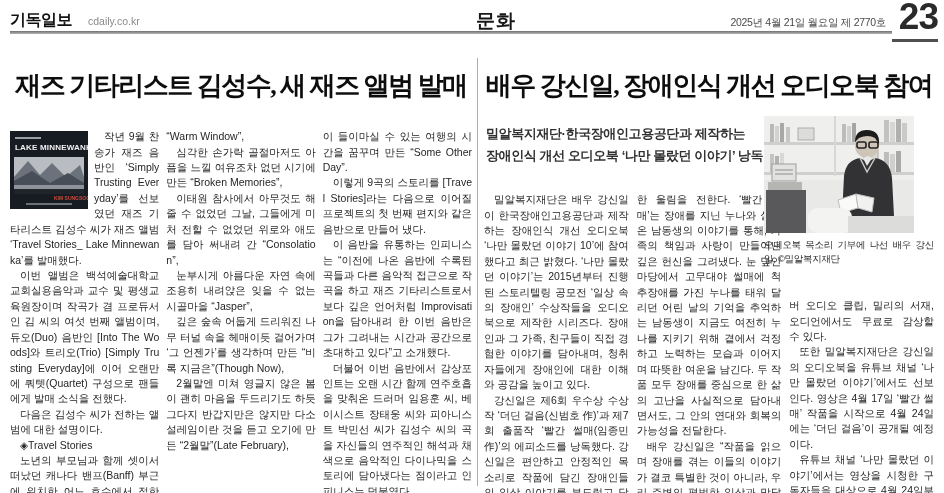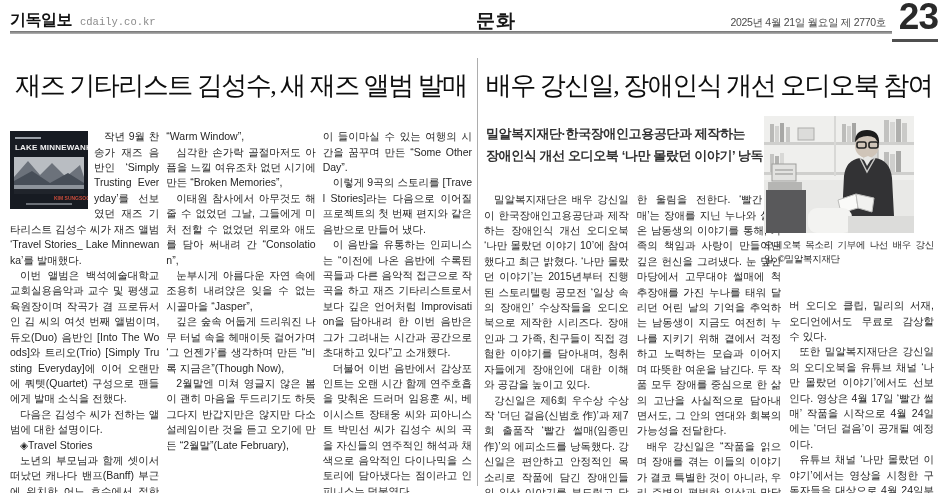--- a/index.html
+++ b/index.html
@@ -1,34 +1,34 @@
 <!DOCTYPE html>
 <html><head>
 <meta charset="utf-8">
 <style>
   html,body{margin:0;padding:0;background:#fff;}
   .page{position:relative;width:944px;height:493px;background:#fff;overflow:hidden;
         font-family:"Liberation Sans","DejaVu Sans",sans-serif;color:#252525;}
   
-  .mast-left{position:absolute;left:10px;top:10px;display:flex;align-items:baseline;gap:8px;justify-content:space-between;}
+  .mast-left{position:absolute;left:10px;top:10px;display:flex;align-items:baseline;gap:16px;justify-content:space-between;}
   .paper-name{font-size:16px;font-weight:700;color:#111;letter-spacing:-0.5px;}
-  .site-url{font-size:10.5px;color:#8a8a8a;font-family:Liberation Mono, monospace;}
+  .site-url{font-size:10.5px;color:#8a8a8a;}
   .section-title{position:absolute;left:50%;top:8px;transform:translateX(-50%);
                  font-size:19px;font-weight:700;color:#161616;letter-spacing:1px;margin-left:24px;}
   .date-line{position:absolute;right:58px;top:16px;font-size:10.5px;color:#4a4a4a;letter-spacing:-0.3px;}
   .page-number{position:absolute;right:6px;top:-4px;font-size:37px;font-weight:600;color:#2a2a2a;letter-spacing:-1px;}
   .rule-main{position:absolute;left:10px;top:31px;width:882px;height:3px;
              background:linear-gradient(#6f6f6f,#b5b5b5);}
   .rule-page{position:absolute;right:6px;top:39px;width:46px;height:3px;background:#4f4f4f;}
   
   .article{position:absolute;top:52px;}
   .article.left{left:10px;width:462px;}
   .article.right{left:484px;width:450px;}
   .vdivider{position:absolute;left:477px;top:58px;width:1px;height:428px;background:#adadad;}
-  .headline{font-family:"Liberation Serif","DejaVu Serif",serif;font-weight:400;
+  .headline{font-family:"Liberation Serif","DejaVu Serif",serif;font-weight:700;
             font-size:26px;line-height:1.3;text-align:center;color:#0d0d0d;
             letter-spacing:-1.5px;white-space:nowrap;}
   .subhead{margin:20px 0 0 2px;width:302px;font-size:13px;font-weight:700;color:#303030;
            line-height:1.65;letter-spacing:-0.4px;}
   .cols{display:flex;gap:7px;overflow:hidden;}
   .left .cols{margin-top:26px;height:378px;}
   .right .cols{margin-top:26px;height:308px;gap:8px;}
   .col{flex:1 1 0;overflow:hidden;}
   .col.pad-photo{padding-top:106px;}
   p.para{margin:0;font-size:10.5px;line-height:1.47;text-align:justify;

